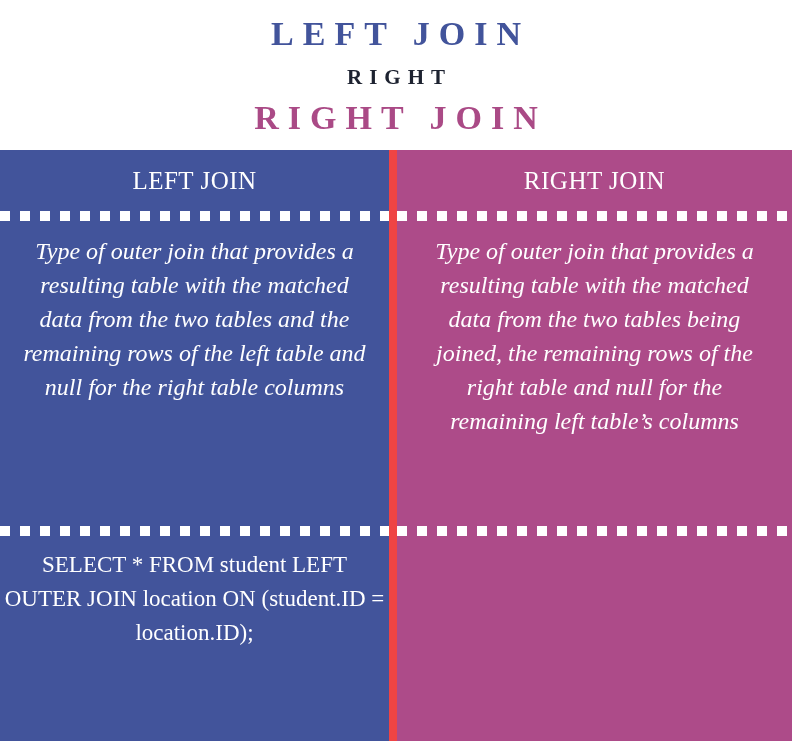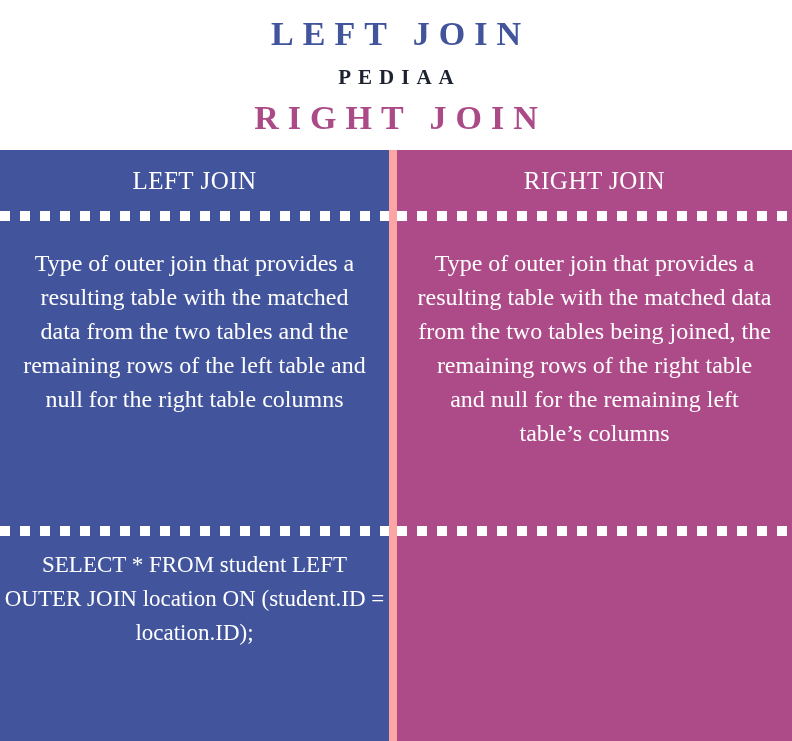--- a/index.html
+++ b/index.html
@@ -11,21 +11,21 @@
     height: 741px;
     background: #ffffff;
     font-family: "Liberation Serif", "DejaVu Serif", serif;
     overflow: hidden;
   }
 
   .infographic {
     position: relative;
     width: 792px;
     height: 741px;
-    background: #fca5a5;
+    background: #ef4444;
   }
 
   
   .title-block {
     position: absolute;
     left: 0;
     top: 0;
     width: 792px;
     height: 150px;
     background: #ffffff;
@@ -121,29 +121,30 @@
       #ffffff 0px, #ffffff 10px,
       rgba(255,255,255,0) 10px, rgba(255,255,255,0) 20px
     );
   }
   .dash-row.top { top: 61px; }
   .dash-row.bottom { top: 376px; }
 
   .col-body {
     position: absolute;
     left: 0;
-    top: 96px;
+    top: 84px;
     width: 100%;
     height: 290px;
     padding: 0 20px;
     box-sizing: border-box;
     color: #ffffff;
     font-size: 24px;
     line-height: 34px;
     text-align: center;
+    font-style: italic;
   }
   .col-code {
     position: absolute;
     left: 0;
     top: 398px;
     width: 100%;
     padding: 0 4px;
     box-sizing: border-box;
     color: #ffffff;
     font-size: 23px;
@@ -161,21 +162,21 @@
     white-space: nowrap;
   }
 </style>
 </head>
 <body>
 
 <div class="infographic">
 
   <div class="title-block">
     <div class="title-main">LEFT JOIN</div>
-    <div class="title-versus">PEDIAA</div>
+    <div class="title-versus">RIGHT</div>
     <div class="title-sub">RIGHT JOIN</div>
   </div>
 
   <div class="columns">
 
     <div class="column column-left">
       <div class="col-header">LEFT JOIN</div>
       <div class="dash-row top"></div>
       <div class="col-body">Type of outer join that provides a resulting table with the matched data from the two tables and the remaining rows of the left table and null for the right table columns</div>
       <div class="dash-row bottom"></div>

